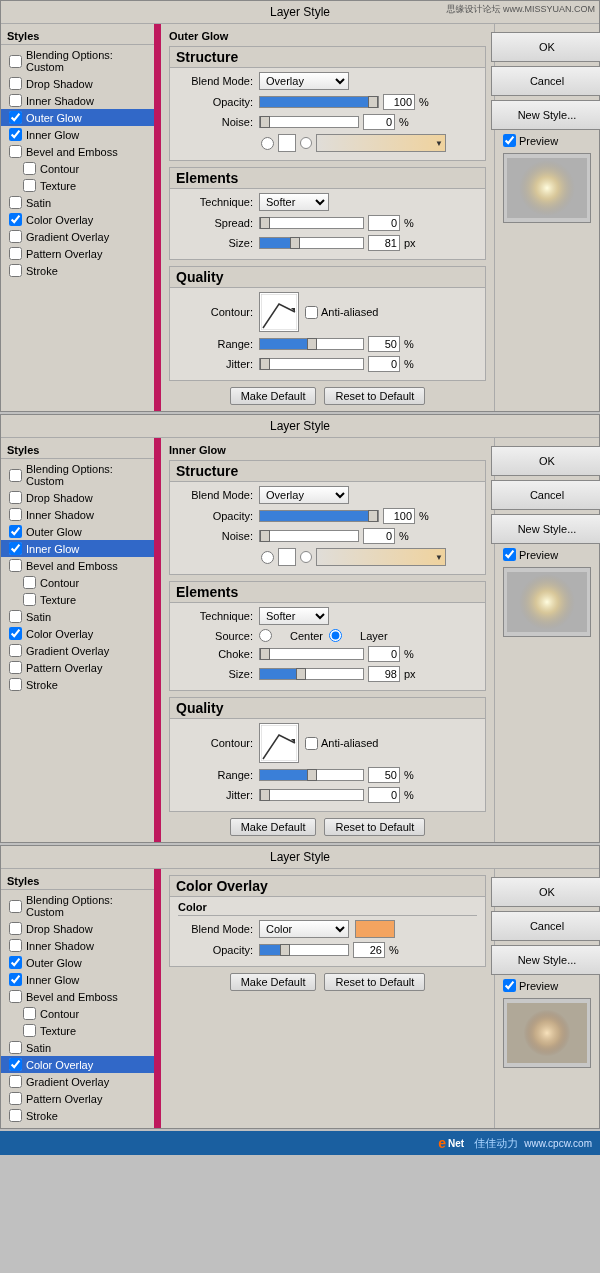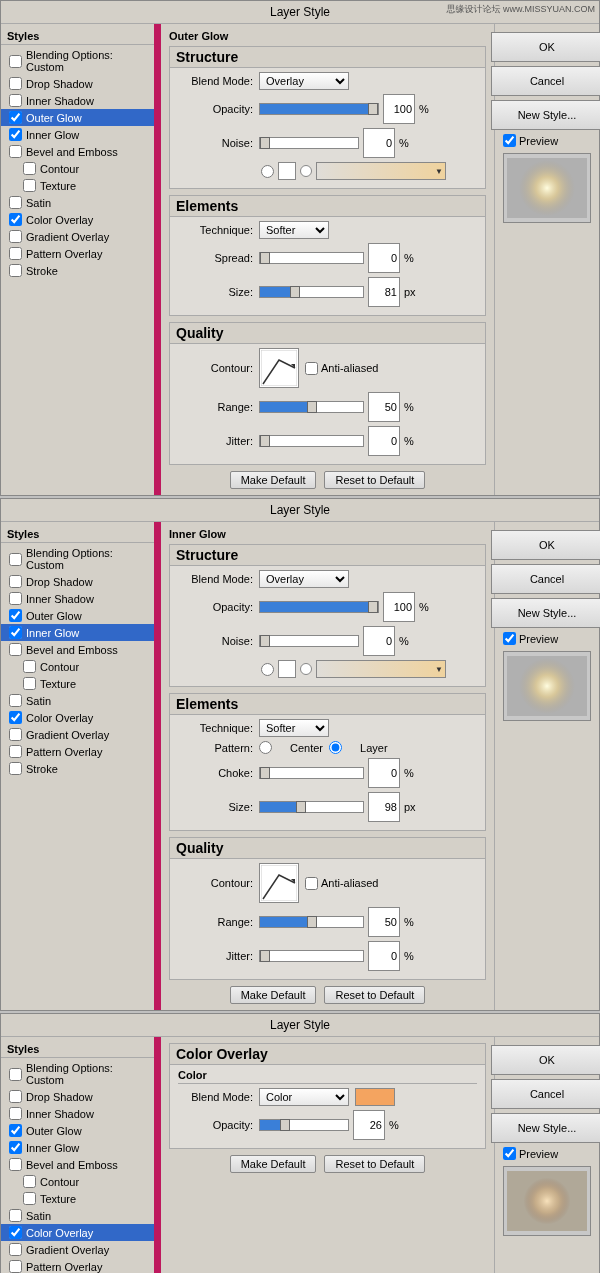--- a/index.html
+++ b/index.html
@@ -177,21 +177,21 @@
       height: 12px;
       background: #d4d0c8;
       border: 1px solid #666;
       cursor: pointer;
     }
 
     .value-input {
       width: 32px;
       border: 1px solid #888;
       background: #fff;
-      padding: 8px 2px;
+      padding: 1px 2px;
       font-size: 11px;
       text-align: right;
     }
 
     .unit-label {
       font-size: 11px;
       color: #000;
       width: 14px;
     }
 
@@ -639,21 +639,21 @@
         <div class="section-title">Elements</div>
         <div class="section-content">
           <div class="field-row">
             <span class="field-label">Technique:</span>
             <select class="dropdown" style="min-width:70px;">
               <option>Softer</option>
             </select>
           </div>
 
           <div class="field-row">
-            <span class="field-label">Pattern:</span>
+            <span class="field-label">Source:</span>
             <div class="source-row">
               <label class="radio-label">
                 <input type="radio" name="source-2" style="">
                 <span>Center</span>
               </label>
               <label class="radio-label">
                 <input type="radio" name="source-2" checked="" style="">
                 <span>Layer</span>
               </label>
             </div>

